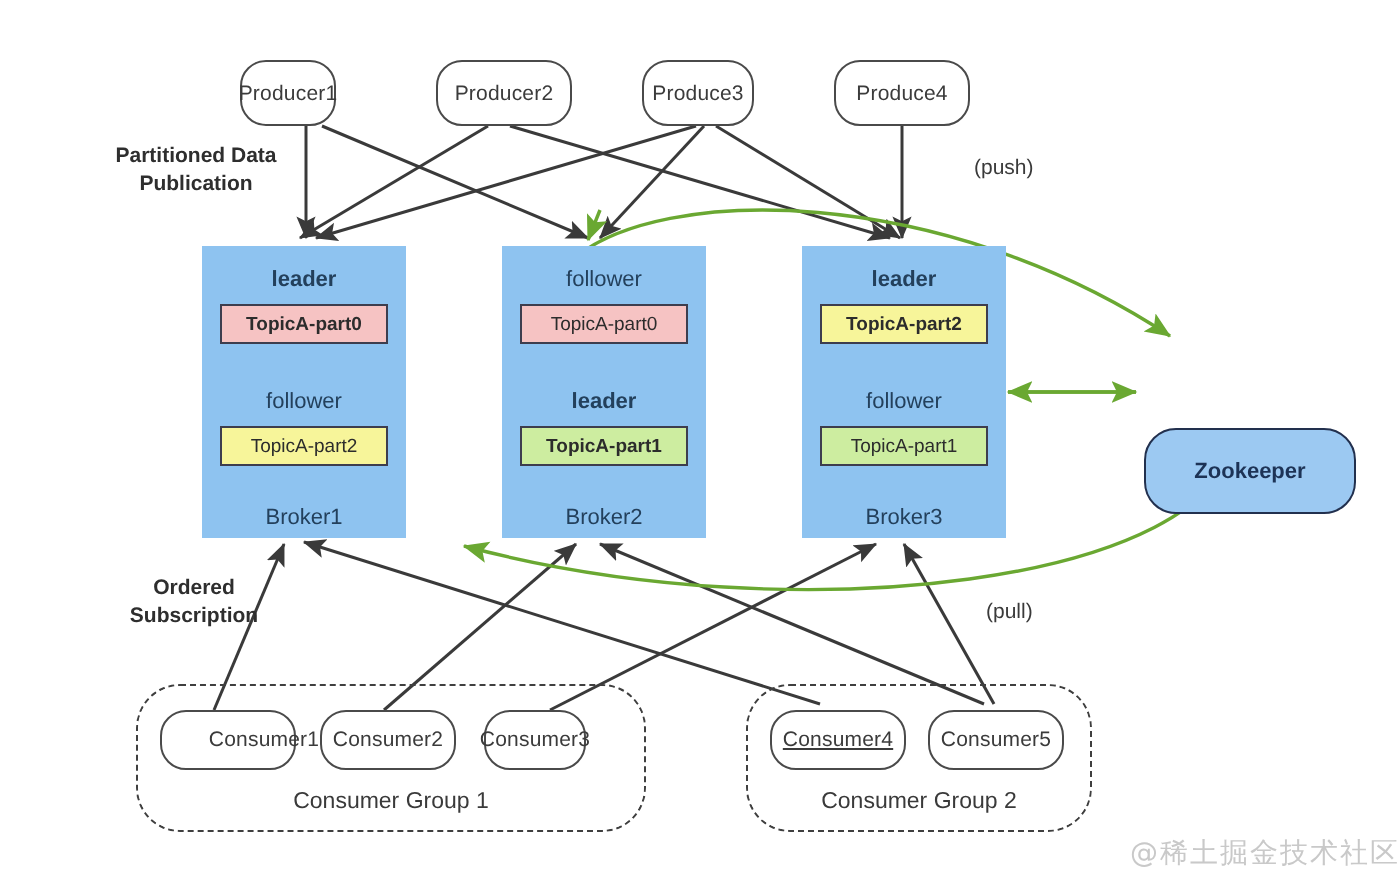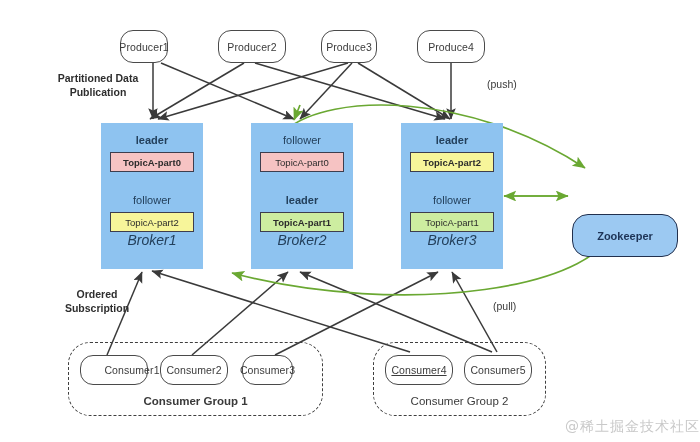--- a/index.html
+++ b/index.html
@@ -70,25 +70,24 @@
     padding: 3.5px 0;
     width: 84px;
     margin-top: 5px;
     text-align: center;
     line-height: 11px;
   }
   .broker .part.bold {
     font-weight: bold;
   }
   .broker .brokername {
-    font-size: 14px;
+    font-size: 11px;
     color: #23405c;
     margin-top: auto;
-    margin-bottom: 20px;
-    font-style: italic;
+    margin-bottom: 3px;
   }
   .spacer-gap { height: 22px; }
 
   
   .zk {
     background: #9cc9f2;
     border: 1.6px solid #22304e;
     border-radius: 16px;
     color: #1d3356;
     font-weight: bold;
@@ -243,21 +242,21 @@
   <div class="cgroup" style="left:68px; top:342px; width:255px; height:74px;"></div>
   <div class="node pill" style="left:80px; top:355px; width:68px; height:30px;padding-left:36px;">
     <span>Consumer1</span>
   </div>
   <div class="node pill" style="left:160px; top:355px; width:68px; height:30px;">
     <span>Consumer2</span>
   </div>
   <div class="node pill" style="left:242px; top:355px; width:51px; height:30px;">
     <span>Consumer3</span>
   </div>
-  <div class="cglabel" style="left:68px; top:395px; width:255px;font-weight:bold;">Consumer Group 1</div>
+  <div class="cglabel" style="left:68px; top:395px; width:255px;">Consumer Group 1</div>
 
   <div class="cgroup" style="left:373px; top:342px; width:173px; height:74px;"></div>
   <div class="node pill" style="left:385px; top:355px; width:68px; height:30px;text-decoration:underline;">
     <span>Consumer4</span>
   </div>
   <div class="node pill" style="left:464px; top:355px; width:68px; height:30px;">
     <span>Consumer5</span>
   </div>
   <div class="cglabel" style="left:373px; top:395px; width:173px;">Consumer Group 2</div>
 

